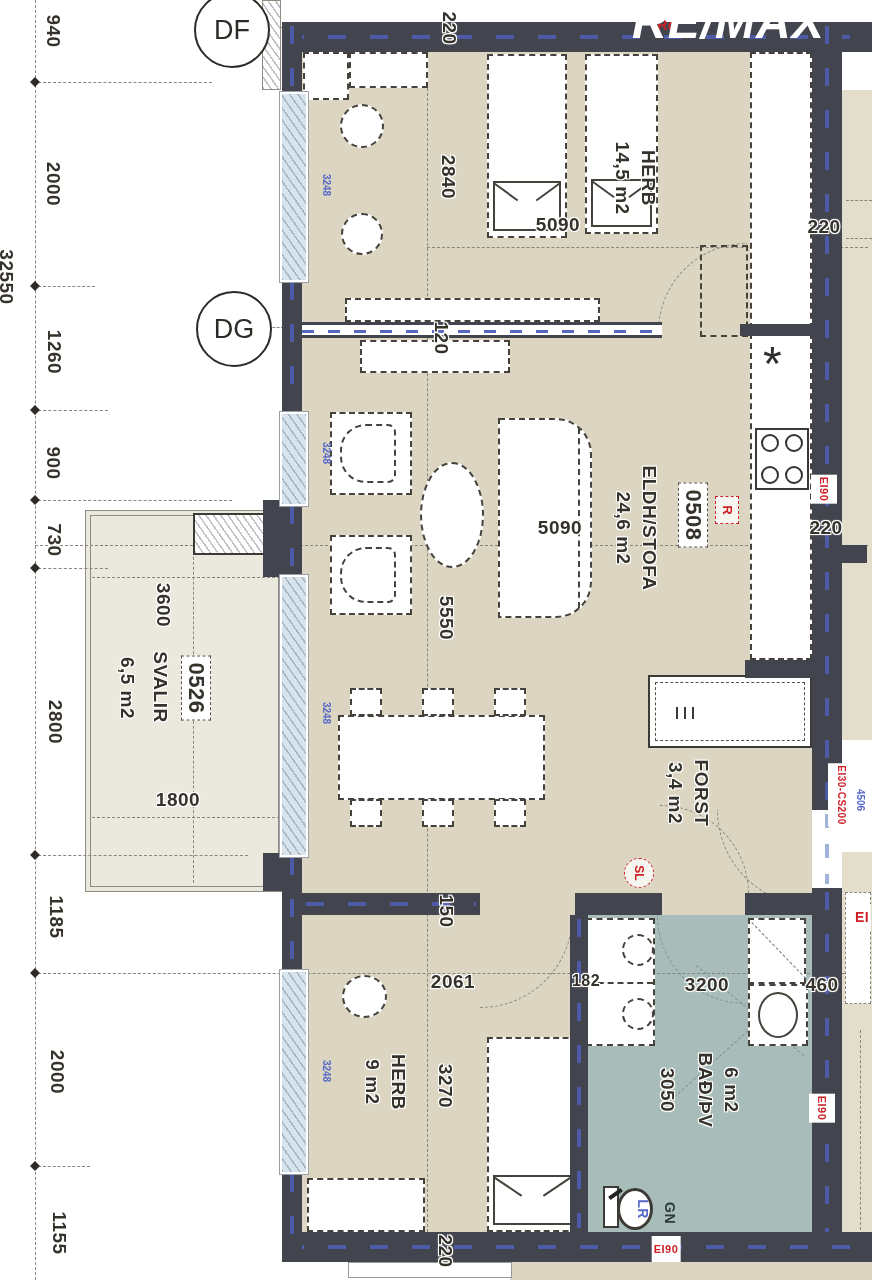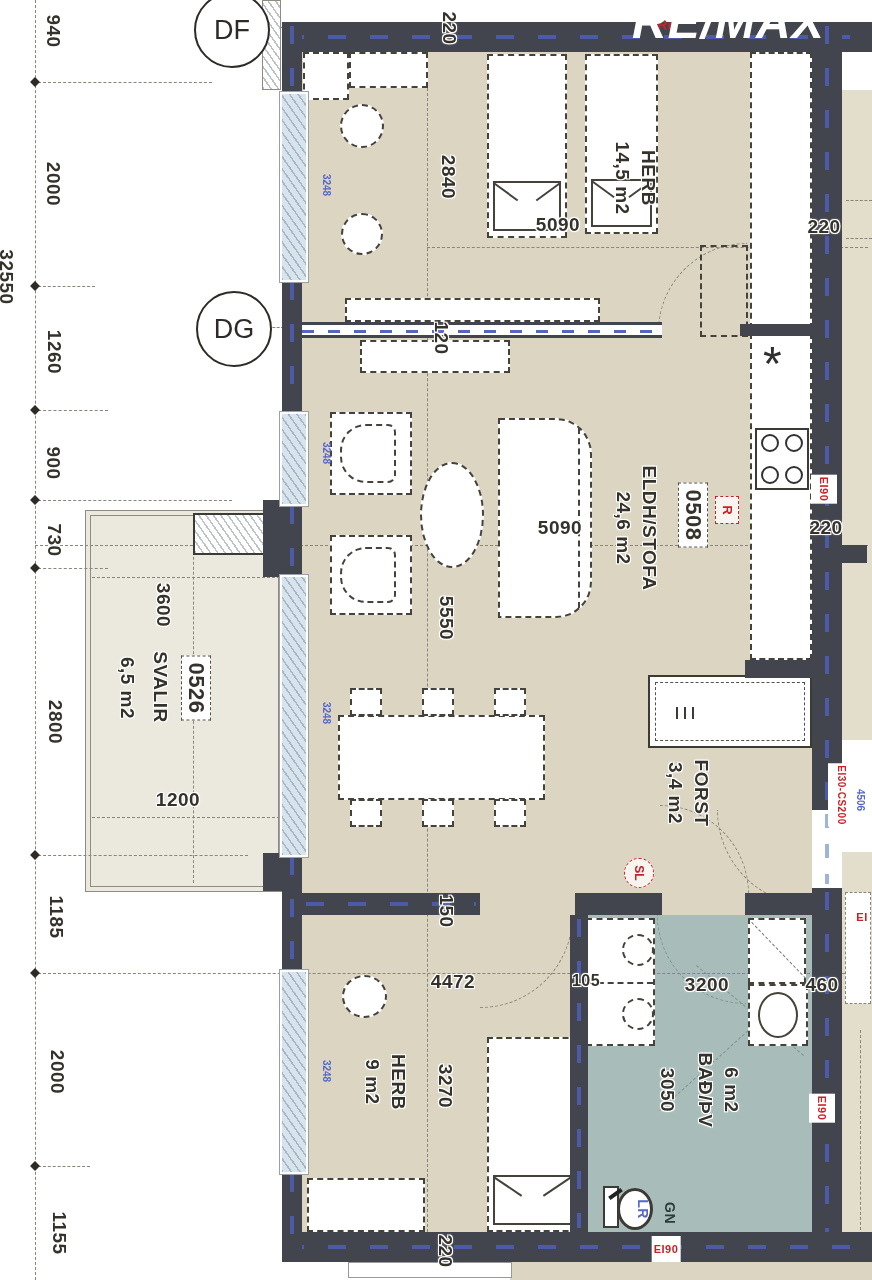--- a/index.html
+++ b/index.html
@@ -282,34 +282,34 @@
 <div class="lbl v" style="left:449px;top:28px">220</div>
 <div class="lbl v" style="left:448px;top:177px">2840</div>
 <div class="lbl" style="left:558px;top:225px">5090</div>
 <div class="lbl" style="left:824px;top:227px">220</div>
 <div class="lbl" style="left:826px;top:528px">220</div>
 <div class="lbl v" style="left:441px;top:338px">120</div>
 <div class="lbl" style="left:560px;top:528px">5090</div>
 <div class="lbl v" style="left:446px;top:618px">5550</div>
 <div class="lbl v" style="left:446px;top:911px">150</div>
 <div class="lbl v" style="left:163px;top:605px">3600</div>
-<div class="lbl" style="left:178px;top:800px">1200</div>
-<div class="lbl" style="left:453px;top:982px">4472</div>
+<div class="lbl" style="left:178px;top:800px">1800</div>
+<div class="lbl" style="left:453px;top:982px">2061</div>
 <div class="lbl v" style="left:445px;top:1086px">3270</div>
-<div class="lbl" style="left:586px;top:981px;font-size:16px">105</div>
+<div class="lbl" style="left:586px;top:981px;font-size:16px">182</div>
 <div class="lbl" style="left:707px;top:985px">3200</div>
 <div class="lbl" style="left:822px;top:985px">460</div>
 <div class="lbl v" style="left:667px;top:1090px">3050</div>
 <div class="lbl v" style="left:445px;top:1251px">220</div>
 
 <div class="lbl v fire red" style="left:824px;top:489px">EI90</div>
 <div class="lbl v fire red" style="left:822px;top:1108px">EI90</div>
 <div class="lbl fire red" style="left:666px;top:1249px">EI90</div>
 <div class="lbl v fire red" style="left:841px;top:795px;font-size:10px">EI30-CS200</div>
-<div class="lbl fire red" style="left:862px;top:917px;font-size:11px">EI</div>
+<div class="lbl fire red" style="left:862px;top:917px;font-size:14px">EI</div>
 <div class="lbl v tiny blue" style="left:860px;top:800px;text-shadow:none">4506</div>
 
 <div class="mark" style="left:715px;top:496px;width:22px;height:26px;border:1.5px dashed #cd2027">
     <span class="v a" style="left:50%;top:50%;font-size:13px">R</span>
   </div>
 <div class="mark" style="left:624px;top:858px;width:28px;height:28px;border:1.5px dashed #cd2027;border-radius:50%">
     <span class="v a" style="left:50%;top:50%;font-size:12px">SL</span>
   </div>
 <div class="lbl red" style="left:667px;top:25px;font-size:14px;font-weight:700;text-shadow:none;z-index:25">Rd</div>
 <div class="lbl v" style="left:670px;top:1213px;font-size:14px;font-weight:700;color:#2c3a38;text-shadow:none">GN</div>

